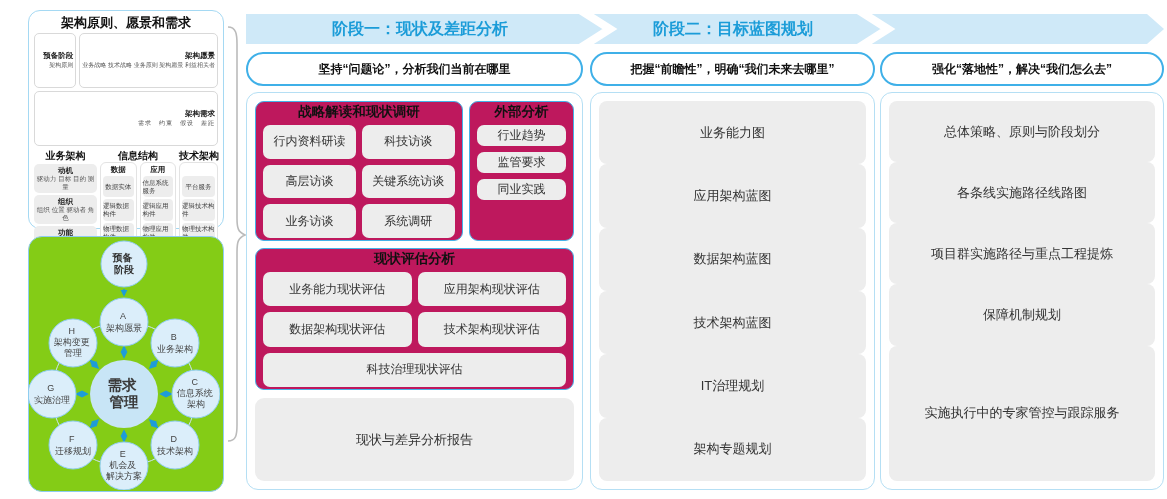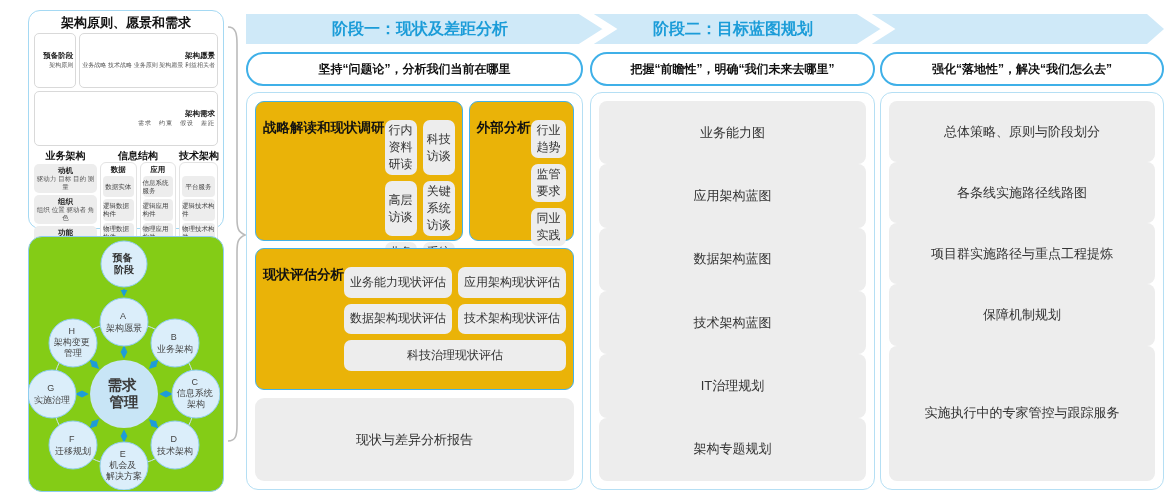--- a/index.html
+++ b/index.html
@@ -56,22 +56,22 @@
   
   .sub{position:absolute;top:52px;height:34px;background:#fff;border:2px solid #3fb0e8;
        border-radius:17px;display:flex;align-items:center;justify-content:center;
        font-weight:bold;font-size:12px;color:#111;box-sizing:border-box;white-space:nowrap;}
   .s1{left:246px;width:337px;} .s2{left:590px;width:285px;} .s3{left:880px;width:284px;}
   
   .colpanel{position:absolute;top:92px;height:398px;background:#fff;border:1px solid #b5dff4;
             border-radius:12px;padding:8px;box-sizing:border-box;display:flex;flex-direction:column;}
   .p1{left:246px;width:337px;} .p2{left:590px;width:285px;} .p3{left:880px;width:284px;}
   .topRow{display:flex;gap:6px;height:140px;}
-  .bluebox{border:1.5px solid #45b2e8;border-radius:9px;padding:18px 7px;background:#eab308;
-           display:flex;flex-direction:row;box-sizing:border-box;}
+  .bluebox{border:1.5px solid #45b2e8;border-radius:9px;padding:2px 7px;background:#be185d;
+           display:flex;flex-direction:column;box-sizing:border-box;}
   .bb-title{font-weight:bold;font-size:13.5px;text-align:center;color:#111;margin-bottom:5px;line-height:16px;}
   .research{flex:2.15;} .external{flex:1;}
   .grid2{display:grid;grid-template-columns:1fr 1fr;gap:6px;flex:1;}
   .gcell{background:#ededed;border-radius:7px;display:flex;align-items:center;justify-content:center;
          font-size:12px;color:#333;padding:2px;text-align:center;}
   .colstack{display:flex;flex-direction:column;gap:6px;flex:1;}
   .assessment{margin-top:7px;height:142px;}
   .span2{grid-column:1/3;}
   .report{margin-top:8px;flex:1;background:#ededed;border-radius:9px;display:flex;
           align-items:center;justify-content:center;font-size:13px;color:#333;}

